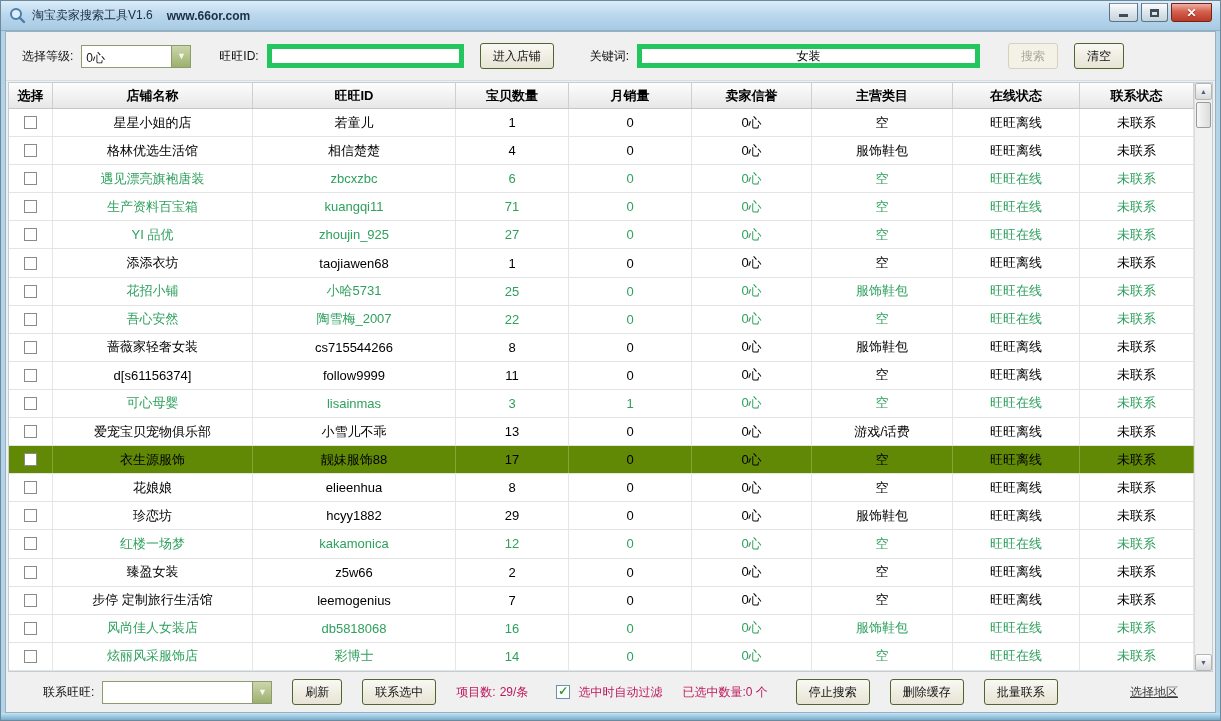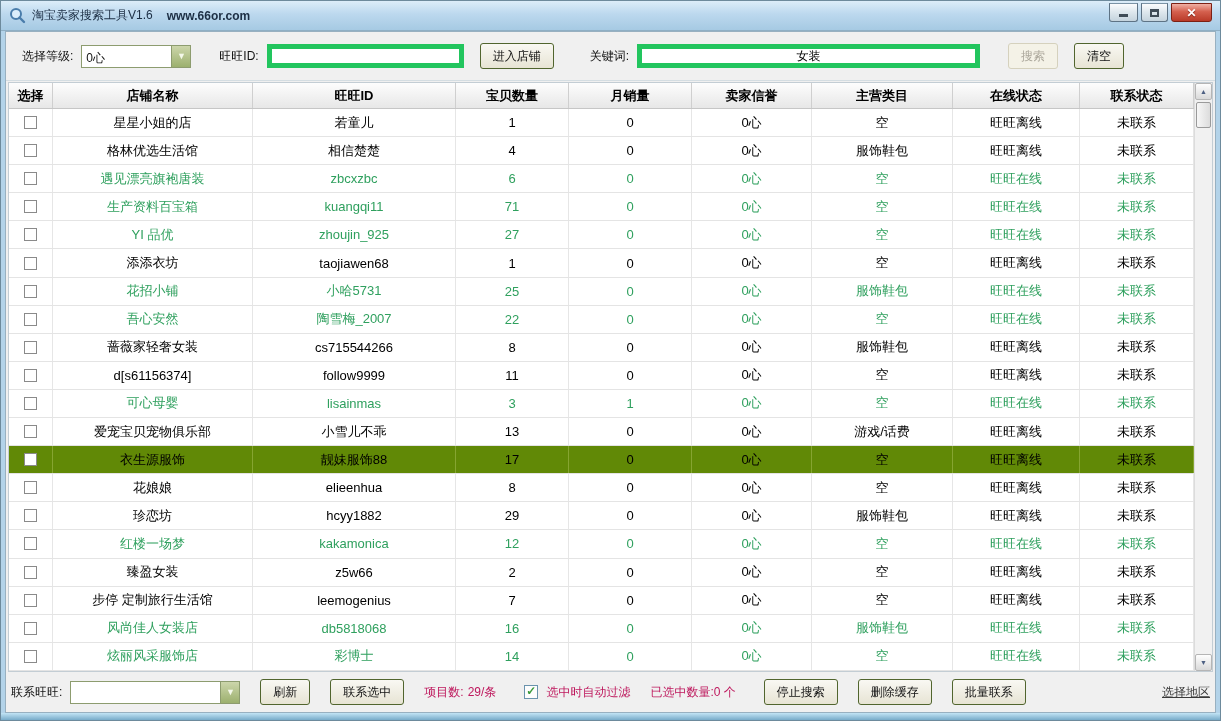--- a/index.html
+++ b/index.html
@@ -69,21 +69,21 @@
   .c0{width:44px;flex:0 0 44px}.c1{width:200px;flex:0 0 200px}.c2{width:203px;flex:0 0 203px}
   .c3{width:113px;flex:0 0 113px}.c4{width:123px;flex:0 0 123px}.c5{width:120px;flex:0 0 120px}
   .c6{width:141px;flex:0 0 141px}.c7{width:127px;flex:0 0 127px}.c8{flex:1}
   .rowcheck { width:13px; height:13px; border:1px solid #8a8a8a; background:#fff; cursor:pointer; }
   
   .vscroll { width:18px; flex:0 0 18px; background:#f1f1f1; border-left:1px solid #dcdcdc; display:flex; flex-direction:column; align-items:center; }
   .sb-btn { width:17px; height:17px; background:linear-gradient(#fefefe,#d9d9d9); border:1px solid #b5b5b5; border-radius:2px; display:flex; align-items:center; justify-content:center; font-size:7px; color:#4d6082; cursor:pointer; }
   .sb-thumb { width:15px; height:26px; margin-top:2px; background:linear-gradient(90deg,#f7f7f7,#dcdcdc); border:1px solid #9a9a9a; border-radius:2px; cursor:pointer; }
   .sb-space { flex:1; }
   
-  .statusbar { height:40px; flex:0 0 40px; display:flex; align-items:center; padding:0 5px; background:#f0f0f0; white-space:nowrap; }
+  .statusbar { height:40px; flex:0 0 40px; display:flex; align-items:center; padding:0 37px; background:#f0f0f0; white-space:nowrap; }
   .sb-combo { width:170px; margin-left:8px; }
   .checkbox { width:14px; height:14px; border:1px solid #6a93ad; background:#fdfdfd; display:flex; align-items:center; justify-content:center; cursor:pointer; }
   .checkbox .tick { color:#3a9a3a; font-size:12px; font-weight:bold; line-height:1; margin-top:-2px; }
   .link { font-size:12px; color:#3a3a3a; text-decoration:underline; margin-left:auto; cursor:pointer; }
   .count-text { font-size:12px; color:#be185d; }
 </style>
 </head>
 <body>
 
 <div class="window">

